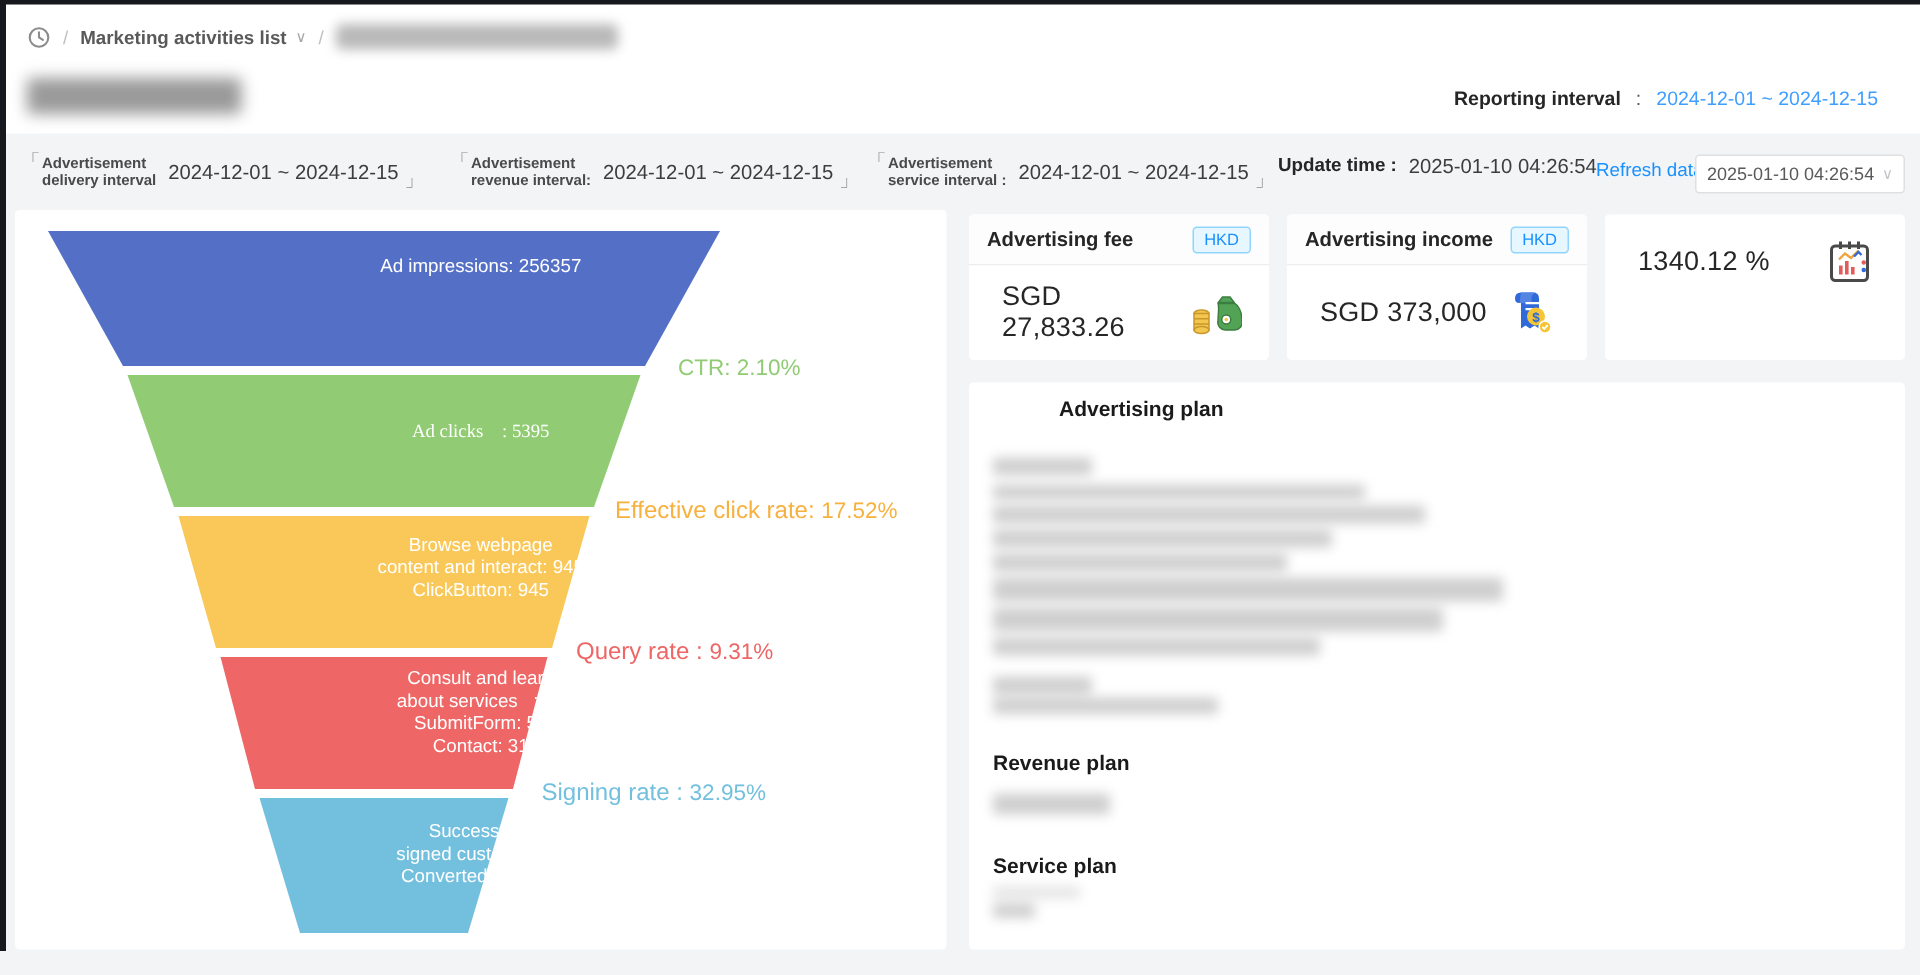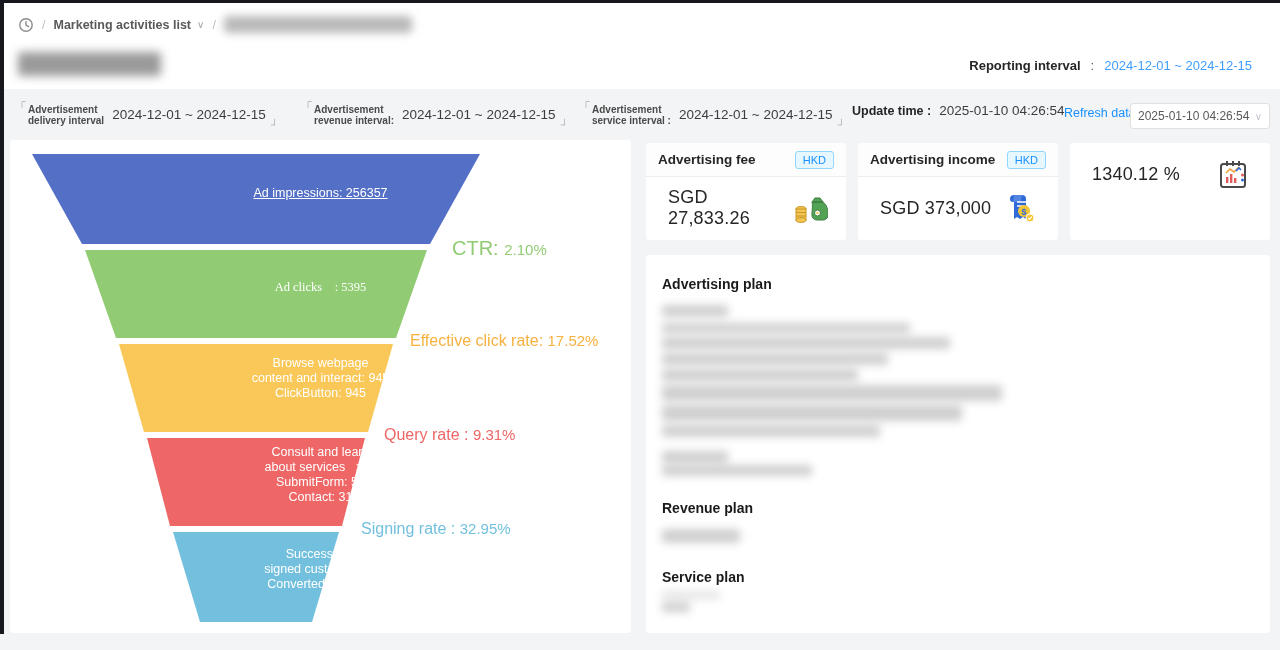--- a/index.html
+++ b/index.html
@@ -24,37 +24,37 @@
   .report-ivl .lbl { font-weight:bold; color:#262626; }
   .report-ivl .colon { color:#595959; }
   .report-ivl .val { color:#409eff; cursor:pointer; }
 
   
   .ivl { position:absolute; top:101px; display:flex; align-items:flex-start; }
   .bkt { color:#8c8c8c; font-size:13px; line-height:13px; }
   .bkt.close { align-self:flex-end; }
   .ivl-label { display:flex; flex-direction:column; font-size:10px; line-height:11px; color:#4a4a4a; font-weight:bold; margin:3px 2px 0 1px; }
   .ivl-date { font-size:13.5px; color:#3d3d3d; margin:6px 4px 0 6px; white-space:pre; }
-  .upd { position:absolute; top:101px; left:852px; display:flex; align-items:center; }
+  .upd { position:absolute; top:101px; left:852px; display:flex; }
   .upd .lbl { font-size:12.5px; font-weight:bold; color:#262626; margin-top:2px; }
   .upd .val { font-size:13.5px; color:#3d3d3d; margin-left:8px; margin-top:2px; }
   .refresh { position:absolute; top:106px; left:1064px; font-size:12.5px; color:#1890ff; cursor:pointer; }
   .select { position:absolute; top:103px; left:1130px; width:140px; height:26px; background:#fff; border:1px solid #e0e0e0; border-radius:3px;
             display:flex; align-items:center; justify-content:space-between; padding:0 7px; font-size:12px; color:#595959; cursor:pointer; }
   .select .chev { color:#c0c4cc; }
 
   
   .card { position:absolute; background:#fff; border-radius:3px; }
   .funnel-card { left:10px; top:140px; width:621px; height:493px; }
   .funnel-svg { position:absolute; left:0; top:0; }
   .stage-label { position:absolute; width:100%; text-align:center; color:#fff; font-size:12.5px; font-weight:500; line-height:15px; white-space:pre; pointer-events:none; }
   .conv { position:absolute; font-weight:500; white-space:pre; }
   .conv .conv-label { font-size:16px; }
   .conv .conv-value { font-size:15px; }
-  .conv.big .conv-label { font-size:20px; }
+  .conv.big .conv-label { font-size:15px; }
 
   .metric-card { top:143px; width:200px; height:97px; }
   .metric-head { height:34px; display:flex; align-items:center; justify-content:space-between; padding:0 12px; border-bottom:1px solid #ededed; background:#fdfdfd; border-radius:3px 3px 0 0; }
   .metric-title { font-size:13.5px; font-weight:bold; color:#262626; }
   .badge { font-size:11px; line-height:16px; padding:0 7px; border-radius:3px; border:1px solid; }
   .metric-body { height:62px; display:flex; align-items:center; justify-content:space-between; padding:0 18px 0 22px; }
   .metric-value { font-size:18px; color:#262626; letter-spacing:0.2px; }
 
   .plan-card { left:646px; top:255px; width:624px; height:378px; }
   .plan-head { position:absolute; left:16px; font-size:14px; font-weight:bold; color:#1a1a1a; }
@@ -128,21 +128,21 @@
 </div>
 
 <div class="card funnel-card">
   <svg class="funnel-svg" width="621" height="493" viewBox="0 0 621 493">
     <polygon points="22,14 470,14 420,104 72,104" fill="#5470c6"></polygon>
     <polygon points="75,110 417,110 386,198 106,198" fill="#91cc75"></polygon>
     <polygon points="109,204 383,204 358,292 134,292" fill="#fac858"></polygon>
     <polygon points="137,298 355,298 332,386 160,386" fill="#ee6666"></polygon>
     <polygon points="163,392 329,392 302,482 190,482" fill="#73c0de"></polygon>
   </svg>
-  <div class="stage-label" style="top:46px;text-decoration:underline;"><span>Ad impressions: 256357</span></div>
+  <div class="stage-label" style="top:30px;"><span>Ad impressions: 256357</span></div>
   <div class="stage-label" style="top:140px;font-family:Liberation Serif, serif;"><span>Ad clicks    : 5395</span></div>
   <div class="stage-label" style="top:216px;"><span>Browse webpage</span><br><span>content and interact: 945</span><br><span>ClickButton: 945</span></div>
   <div class="stage-label" style="top:305px;"><span>Consult and learn</span><br><span>about services   : 88</span><br><span>SubmitForm: 57</span><br><span>Contact: 31</span></div>
   <div class="stage-label" style="top:407px;"><span>Successfully</span><br><span>signed customer: 29</span><br><span>ConvertedLead: 29</span></div>
 
   <div class="conv big" style="left: 442px; top: 97px; color: rgb(145, 204, 117);"><span class="conv-label">CTR: </span><span class="conv-value">2.10%</span></div>
   <div class="conv" style="left: 400px; top: 192px; color: rgb(247, 177, 63);"><span class="conv-label">Effective click rate: </span><span class="conv-value">17.52%</span></div>
   <div class="conv" style="left: 374px; top: 286px; color: rgb(238, 102, 102);"><span class="conv-label">Query rate : </span><span class="conv-value">9.31%</span></div>
   <div class="conv" style="left: 351px; top: 380px; color: rgb(115, 192, 222);"><span class="conv-label">Signing rate : </span><span class="conv-value">32.95%</span></div>
 </div>
@@ -205,21 +205,21 @@
         <polyline points="12,18 16,14 20,17 25,12" fill="none" stroke="#f0a23c" stroke-width="1.6"></polyline>
         <polyline points="22,16 25,13 27,15" fill="none" stroke="#3069d8" stroke-width="1.6"></polyline>
         <circle cx="28.5" cy="20" r="1.5" fill="#e25c5c"></circle>
         <circle cx="28.5" cy="25" r="1.5" fill="#3069d8"></circle>
       </svg>
     </span>
   </div>
 </div>
 
 <div class="card plan-card">
-  <div class="plan-head" style="top:21px;">Advertising plan</div>
+  <div class="plan-head" style="top:9px;margin-left:44px;">Advertising plan</div>
   <div class="blur-line" style="left:16px; top:50px;  width:66px;  height:12px;"></div>
   <div class="blur-line" style="left:16px; top:68px;  width:248px; height:10px;"></div>
   <div class="blur-line" style="left:16px; top:82px;  width:288px; height:12px;"></div>
   <div class="blur-line" style="left:16px; top:98px;  width:226px; height:12px;"></div>
   <div class="blur-line" style="left:16px; top:114px; width:196px; height:12px;"></div>
   <div class="blur-line" style="left:16px; top:130px; width:340px; height:16px;"></div>
   <div class="blur-line" style="left:16px; top:150px; width:300px; height:16px;"></div>
   <div class="blur-line" style="left:16px; top:170px; width:218px; height:12px;"></div>
   <div class="blur-line" style="left:16px; top:196px; width:66px;  height:12px;"></div>
   <div class="blur-line" style="left:16px; top:210px; width:150px; height:11px;"></div>

